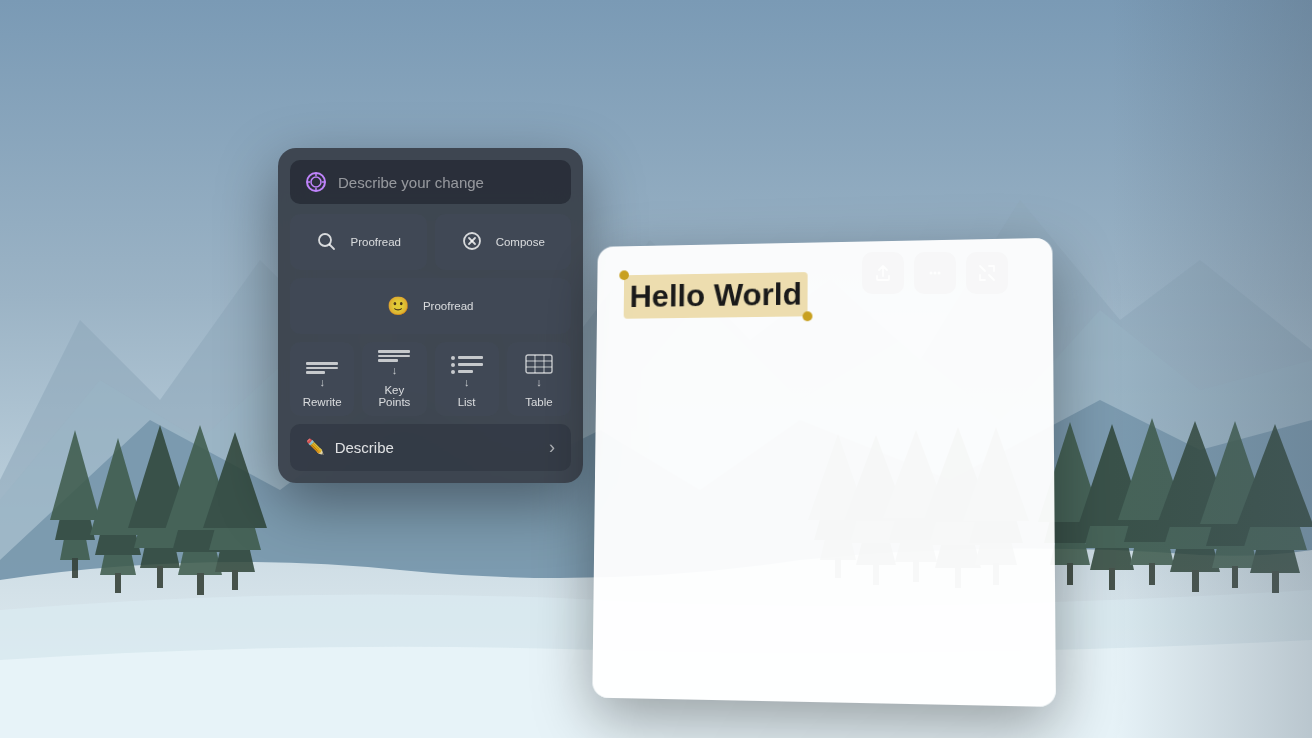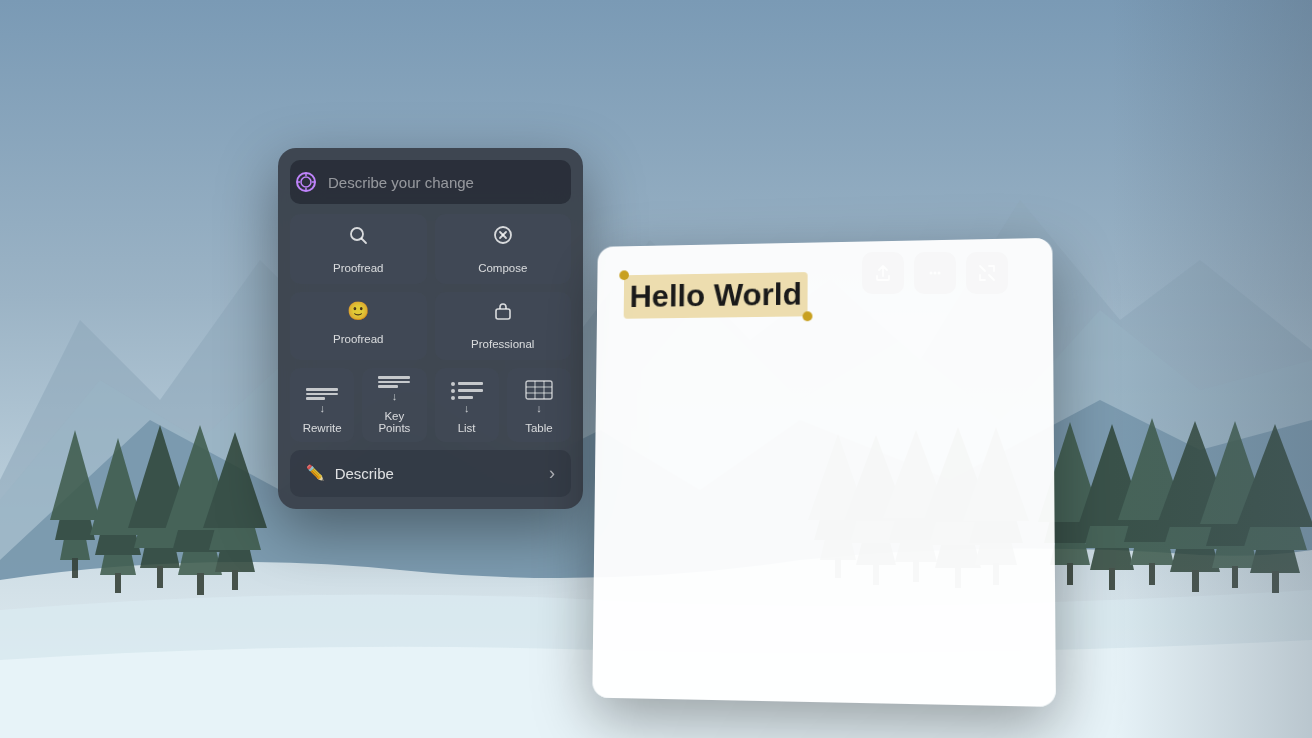--- a/index.html
+++ b/index.html
@@ -41,21 +41,21 @@
       backdrop-filter: blur(20px);
       box-shadow: 0 20px 60px rgba(0,0,0,0.4);
     }
 
     
     .search-bar {
       display: flex;
       align-items: center;
       background: rgba(40, 45, 55, 0.9);
       border-radius: 10px;
-      padding: 10px 4px;
+      padding: 10px 14px;
       margin-bottom: 10px;
       gap: 10px;
     }
 
     .search-icon-wrap {
       width: 24px;
       height: 24px;
       flex-shrink: 0;
     }
 
@@ -80,22 +80,23 @@
       flex: 1;
     }
 
     .action-btn {
       background: rgba(65, 73, 85, 0.85);
       border: none;
       border-radius: 10px;
       padding: 10px 8px;
       cursor: pointer;
       display: flex;
-      flex-direction: column;
-      align-items: center;
+      flex-direction: row;
+      align-items: center;
+      justify-content: center;
       gap: 13px;
       color: rgba(255,255,255,0.85);
       font-size: 12px;
       min-height: 56px;
       transition: background 0.15s;
     }
 
     .btn-icon {
       font-size: 18px;
       line-height: 1;
@@ -422,29 +423,20 @@
         </svg>
       </span>
       <span class="btn-label">Compose</span>
     </button>
   </div>
 
   <div class="btn-row three-col">
     <button class="action-btn">
       <span class="btn-icon">🙂</span>
       <span class="btn-label">Proofread</span>
-    </button>
-    <button class="action-btn">
-      <span class="btn-icon">
-        <svg width="20" height="20" viewBox="0 0 20 20" fill="none" xmlns="http://www.w3.org/2000/svg">
-          <rect x="3" y="7" width="14" height="10" rx="2" stroke="rgba(255,255,255,0.8)" stroke-width="1.6" fill="none"></rect>
-          <path d="M7 7V5a3 3 0 0 1 6 0v2" stroke="rgba(255,255,255,0.8)" stroke-width="1.6" fill="none"></path>
-        </svg>
-      </span>
-      <span class="btn-label">Professional</span>
     </button>
   </div>
 
   <div class="btn-row four-col">
     <button class="transform-btn">
       <div class="transform-icon">
         <div class="text-lines">
           <div class="text-line full"></div>
           <div class="text-line full"></div>
           <div class="text-line short"></div>

